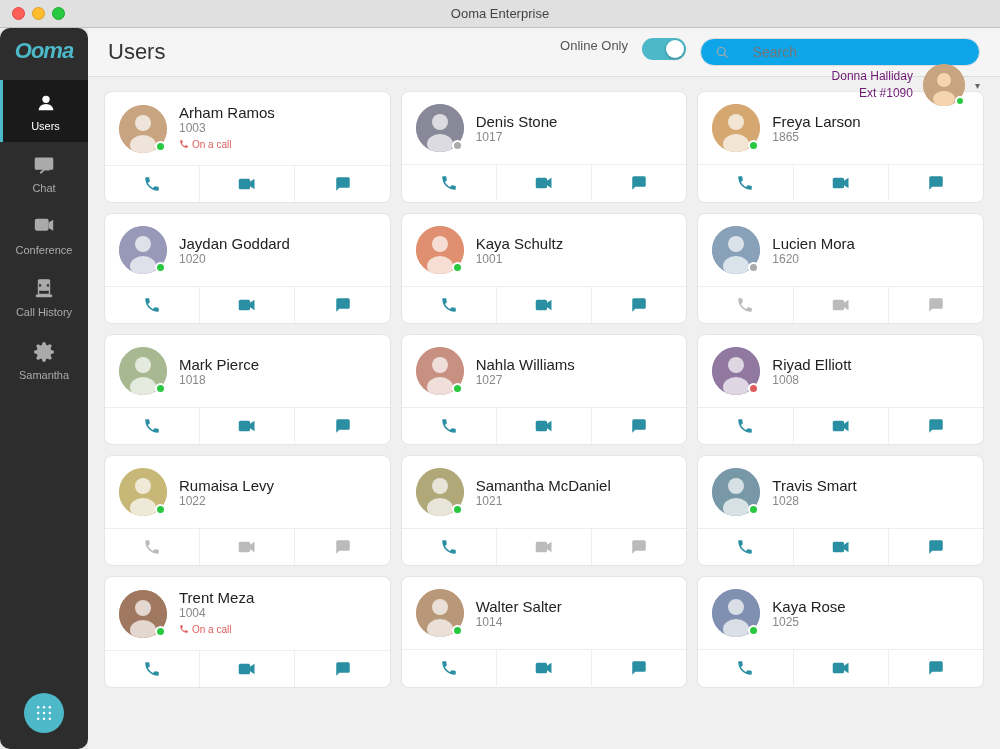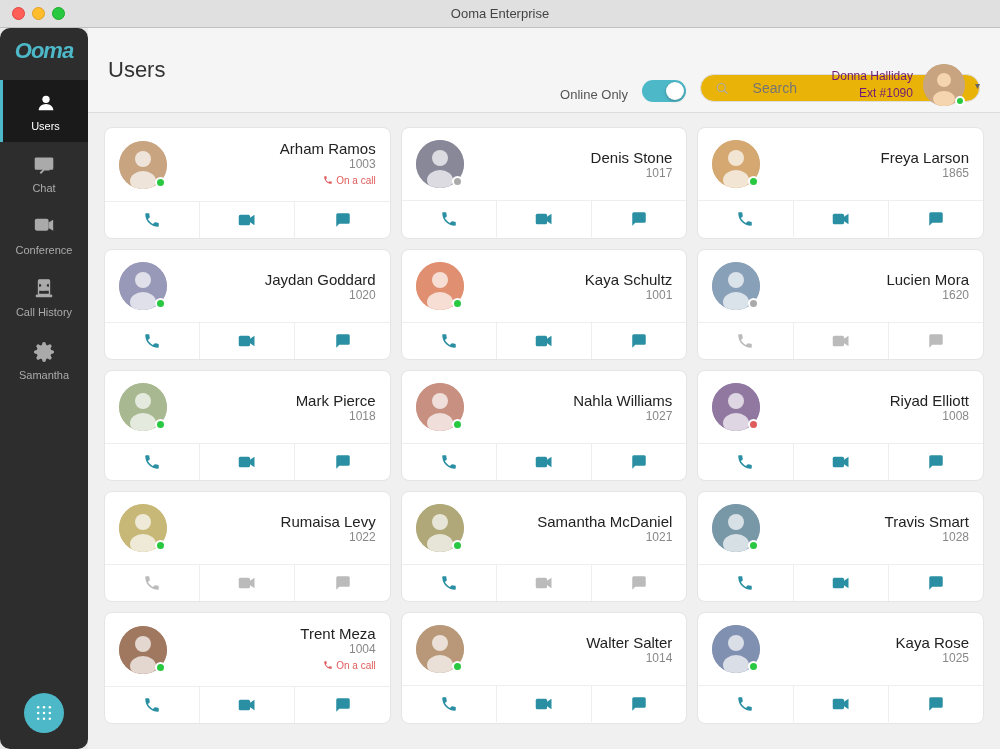--- a/index.html
+++ b/index.html
@@ -111,21 +111,21 @@
       background: #f5f5f5;
       border-bottom: 1px solid #ddd;
       padding: 10px 20px;
       display: flex;
       align-items: center;
       justify-content: space-between;
       flex-shrink: 0;
     }
     .top-bar-left { display: flex; align-items: center; gap: 20px; }
     .page-title { font-size: 22px; font-weight: 400; color: #333; }
-    .top-bar-right { display: flex; align-items: flex-end; gap: 14px; margin-top: 36px; }
+    .top-bar-right { display: flex; align-items: flex-start; gap: 14px; }
     .online-only-label { font-size: 13px; color: #555; }
     .toggle-switch {
       width: 44px;
       height: 22px;
       background: #4db8c8;
       border-radius: 11px;
       position: relative;
       cursor: pointer;
     }
     .toggle-knob {
@@ -134,21 +134,21 @@
       background: white;
       border-radius: 50%;
       position: absolute;
       top: 2px;
       right: 2px;
       box-shadow: 0 1px 3px rgba(0,0,0,0.3);
     }
     .search-box {
       display: flex;
       align-items: center;
-      background: #eab308;
+      background: #0ea5e9;
       border: 1px solid #ddd;
       border-radius: 20px;
       padding: 5px 14px;
       gap: 24px;
       width: 280px;
     }
     .search-box input {
       border: none;
       outline: none;
       font-size: 14px;
@@ -227,21 +227,21 @@
     .status-dot {
       width: 11px; height: 11px;
       border-radius: 50%;
       border: 2px solid white;
       position: absolute;
       bottom: 1px; right: 1px;
     }
     .status-online { background: #28c840; }
     .status-offline { background: #aaa; }
     .status-busy { background: #e05c5c; }
-    .user-info { flex: 1; text-align: right; }
+    .user-info { flex: 1; }
     .user-name { font-size: 15px; font-weight: 500; color: #222; }
     .user-ext { font-size: 12px; color: #888; }
     .user-card-actions {
       display: flex;
       border-top: 1px solid #eee;
     }
     .action-btn {
       flex: 1;
       display: flex;
       align-items: center;

